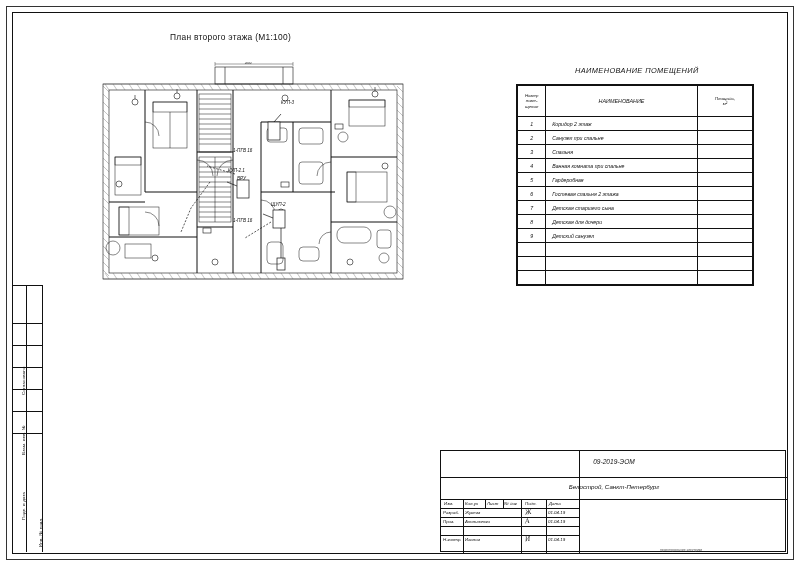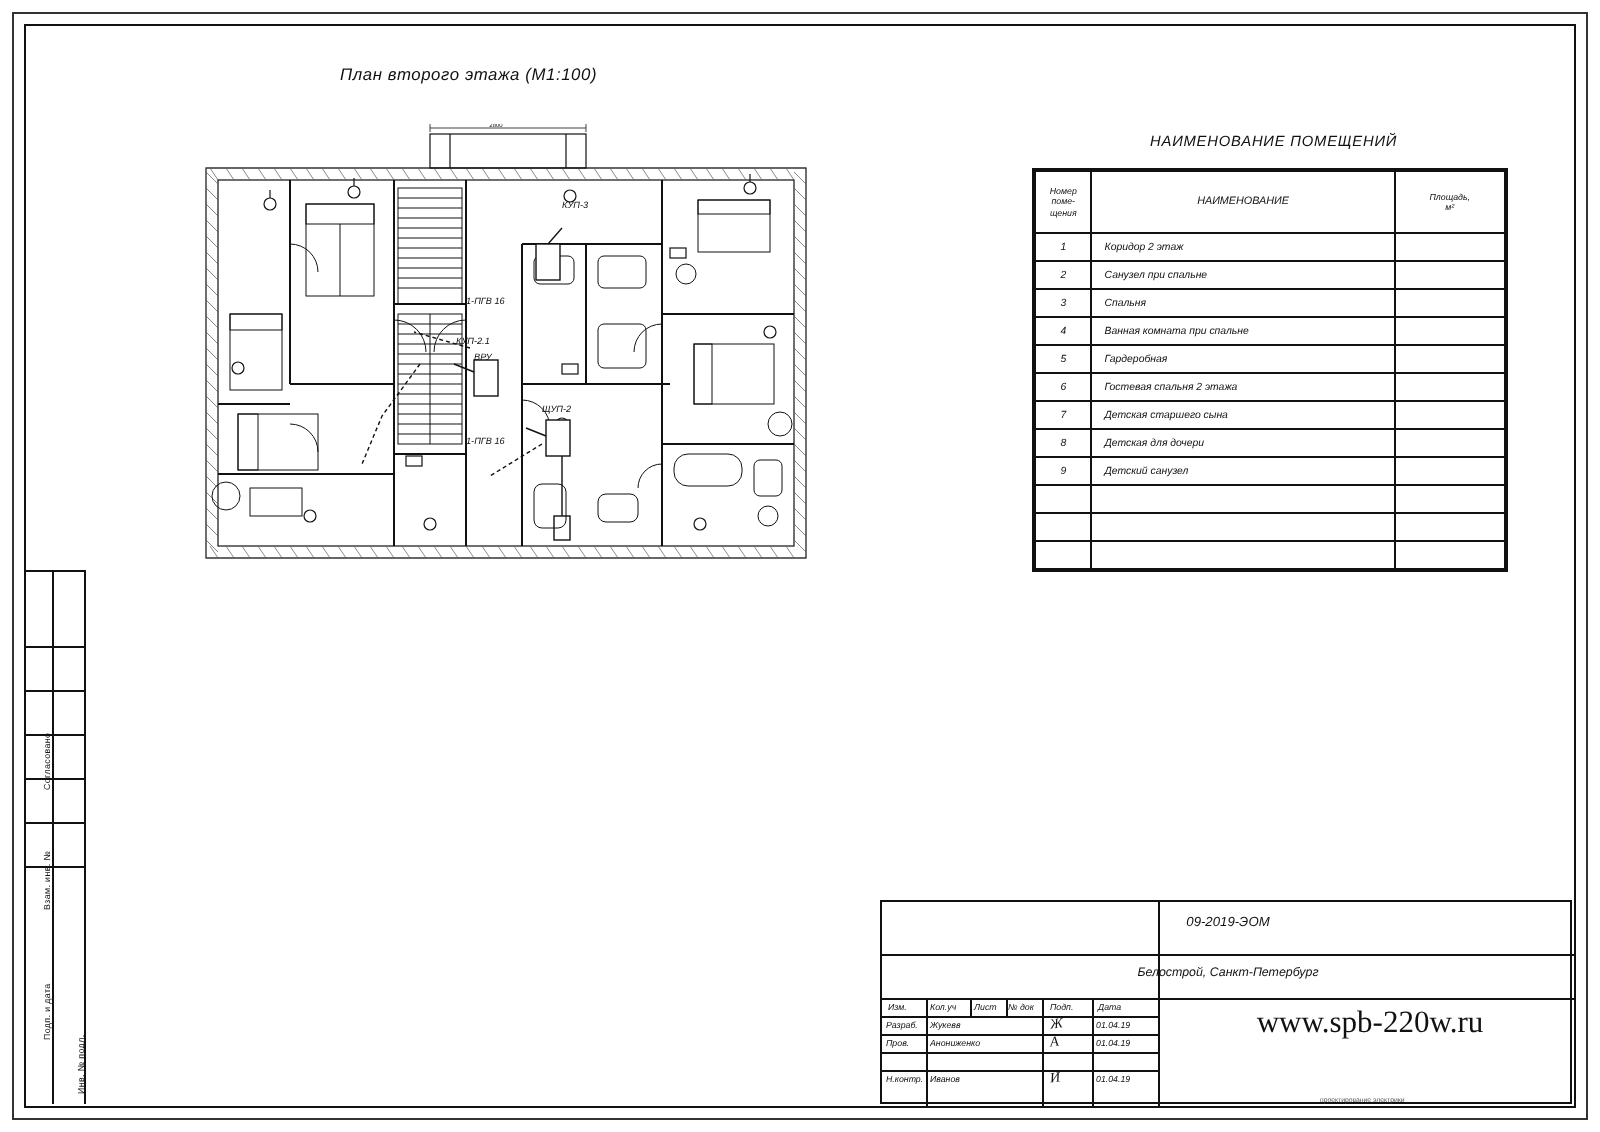--- a/index.html
+++ b/index.html
@@ -8,21 +8,21 @@
   .frame-outer{position:absolute;left:6px;top:6px;width:786px;height:552px;border:1px solid #333;}
   .frame-inner{position:absolute;left:12px;top:12px;width:774px;height:540px;border:1.4px solid #111;}
 
   
   .left-col{position:absolute;left:12px;top:285px;width:30px;height:267px;border-right:1.4px solid #111;}
   .left-col .cell{position:absolute;left:0;width:30px;border-top:1px solid #111;box-sizing:border-box;}
   .left-col .vtext{position:absolute;transform-origin:left top;transform:rotate(-90deg);white-space:nowrap;font-size:4.4px;color:#111;letter-spacing:.2px;}
   .left-split{position:absolute;left:12px;top:285px;width:14px;height:267px;border-right:1px solid #111;}
 
   
-  .plan-title{position:absolute;left:170px;top:32px;font-style:italic;font-size:8.4px;color:#111;letter-spacing:.3px;}
+  .plan-title{position:absolute;left:170px;top:32px;font-size:8.4px;color:#111;letter-spacing:.3px;}
 
   
   .plan{position:absolute;left:85px;top:62px;width:360px;height:235px;}
   .plan svg{display:block;}
 
   
   .expl-title{position:absolute;left:575px;top:66px;font-style:italic;font-size:7.4px;color:#111;letter-spacing:.4px;}
   .expl{position:absolute;left:516px;top:84px;width:236px;border:1px solid #111;border-collapse:collapse;background:#fff;}
   .expl table{border-collapse:collapse;width:236px;}
   .expl th,.expl td{border:1px solid #111;font-size:5.2px;color:#111;font-style:italic;padding:0;height:13px;vertical-align:middle;}
@@ -319,15 +319,14 @@
     <span class="cell-txt" style="left:24px;top:68px;">Анониженко</span>
     <span class="cell-txt" style="left:107px;top:68px;">01.04.19</span>
     <span class="sig" style="left:84px;top:66px;">А</span>
 
     <span class="cell-txt" style="left:2px;top:86px;">Н.контр.</span>
     <span class="cell-txt" style="left:24px;top:86px;">Иванов</span>
     <span class="cell-txt" style="left:107px;top:86px;">01.04.19</span>
     <span class="sig" style="left:84px;top:84px;">И</span>
   </div>
 
-  <div class="site">www.spb-220w.ru</div>
   <div class="site-sub">проектирование электрики</div>
 </div>
 
 </body></html>

